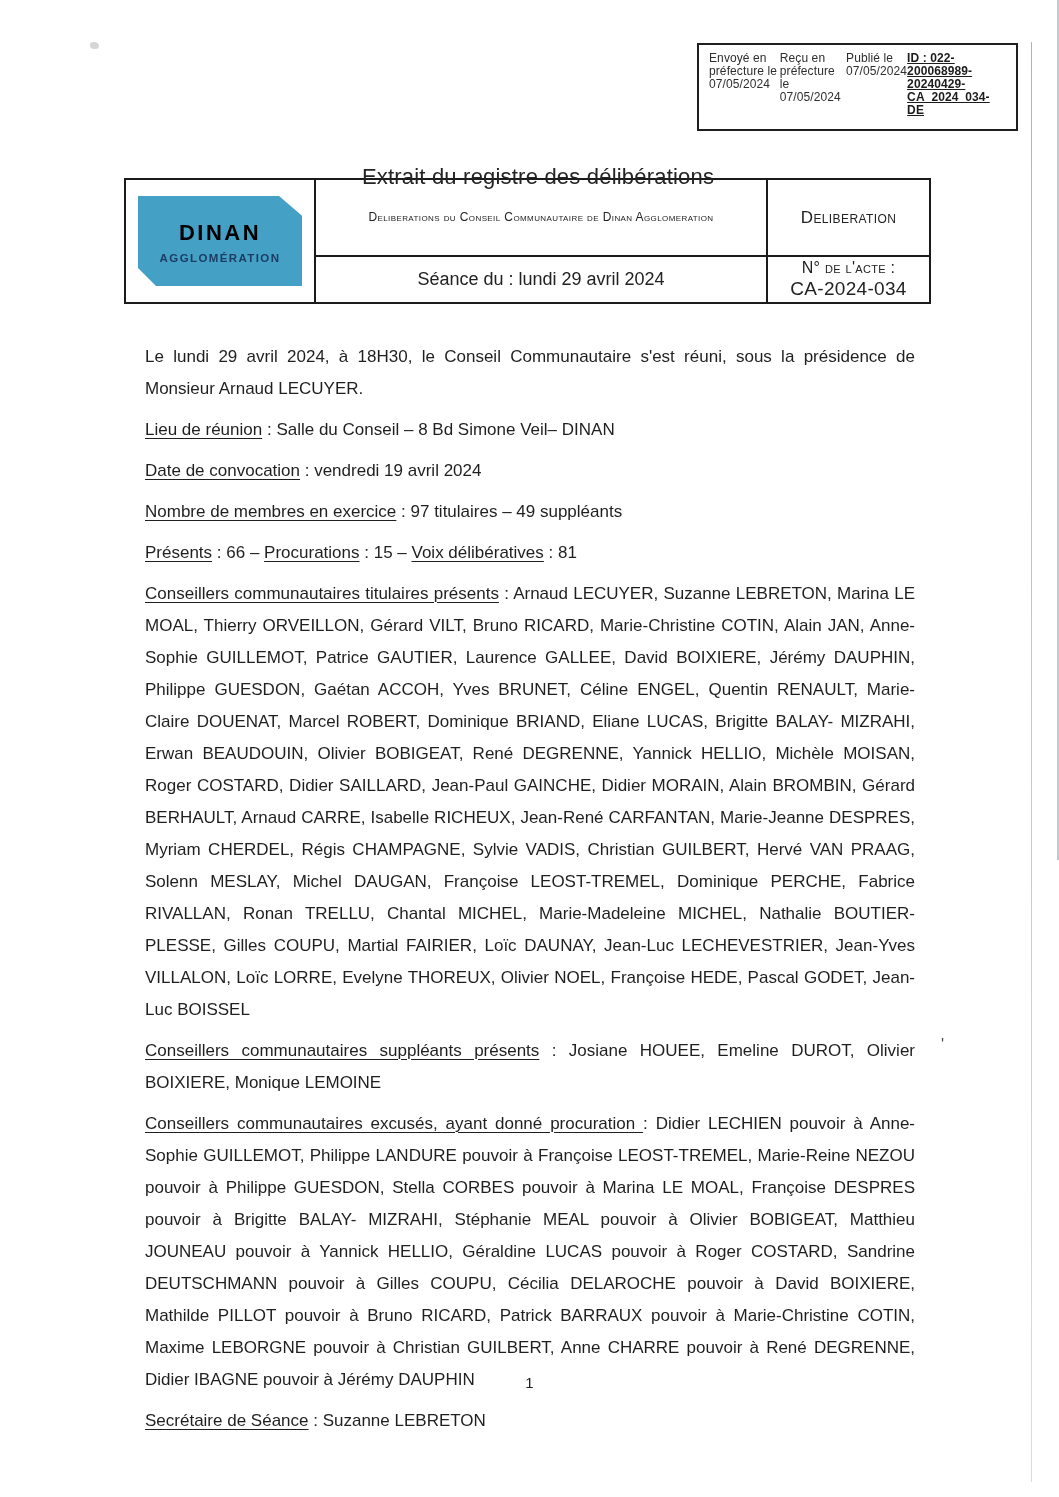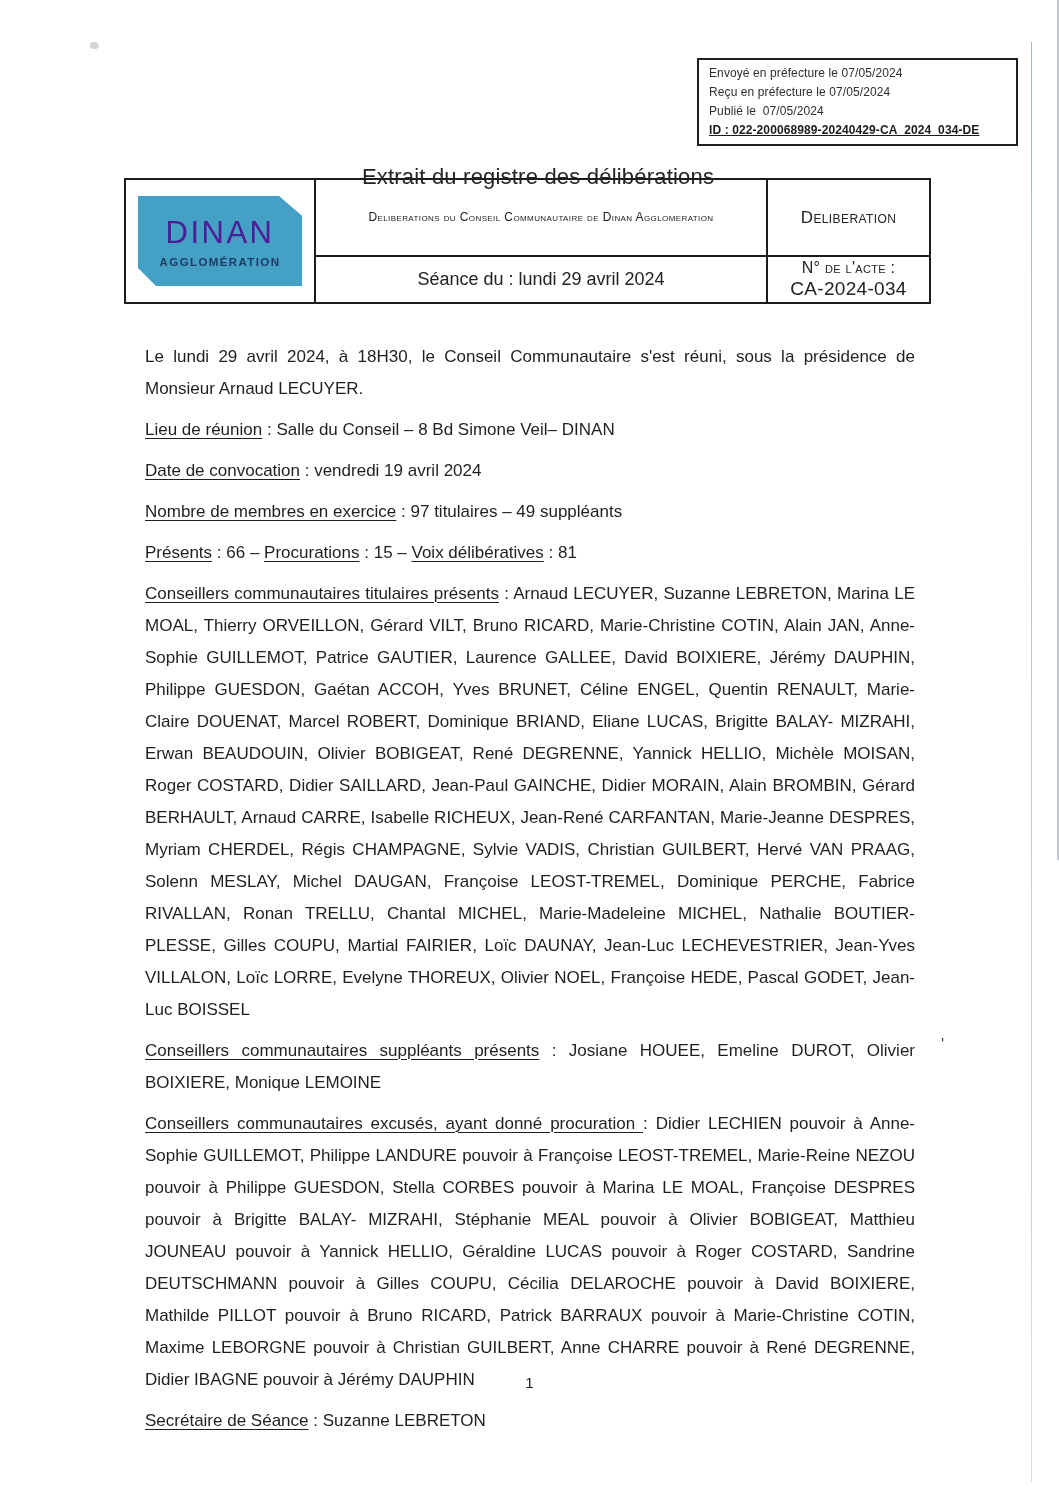--- a/index.html
+++ b/index.html
@@ -7,24 +7,24 @@
     position:relative;
     width:1059px;height:1497px;
     margin:0 auto;
     background:#ffffff;
     font-family:"Liberation Sans", sans-serif;
     color:#1e1e1e;
     overflow:hidden;
   }
   
   .stamp{
-    position:absolute;left:697px;top:58px;width:321px;height:88px;
+    position:absolute;left:697px;top:43px;width:321px;height:88px;
     border:2px solid #1f1f1f;background:#ffffff;
     box-sizing:border-box;
-    display:flex;flex-direction:column;justify-content:space-between;
+    display:flex;flex-direction:row;justify-content:space-between;
     padding:7px 10px;
     z-index:5;
   }
   .stamp-line{
     font-size:12px;line-height:13px;color:#2e2e2e;
     white-space:pre-wrap;letter-spacing:.1px;
   }
   .stamp-line.id{font-weight:bold;color:#1c1c1c;text-decoration:underline;}
   
   .doc-title{
@@ -59,21 +59,21 @@
   .acte-label{font-variant:small-caps;font-size:16px;letter-spacing:.3px;color:#222;}
   .acte-value{font-size:19px;color:#222;letter-spacing:.3px;}
   
   .logo-shape{
     width:164px;height:90px;
     background:#45a0c5;
     clip-path:polygon(0 0,86% 0,100% 22%,100% 100%,11% 100%,0 80%);
     display:flex;flex-direction:column;align-items:center;justify-content:center;
   }
   .logo-name{
-    font-size:31px;font-weight:400;color:#4c1d95;
+    font-size:22px;font-weight:700;color:#000000;
     letter-spacing:2.5px;line-height:1;margin-top:4px;
   }
   .logo-sub{
     font-size:11.5px;font-weight:700;color:#1c3c64;
     letter-spacing:1.4px;line-height:1;margin-top:9px;
   }
   
   .body-text{
     position:absolute;left:145px;top:341px;width:770px;
     font-size:17px;line-height:32px;color:#1f1f1f;

